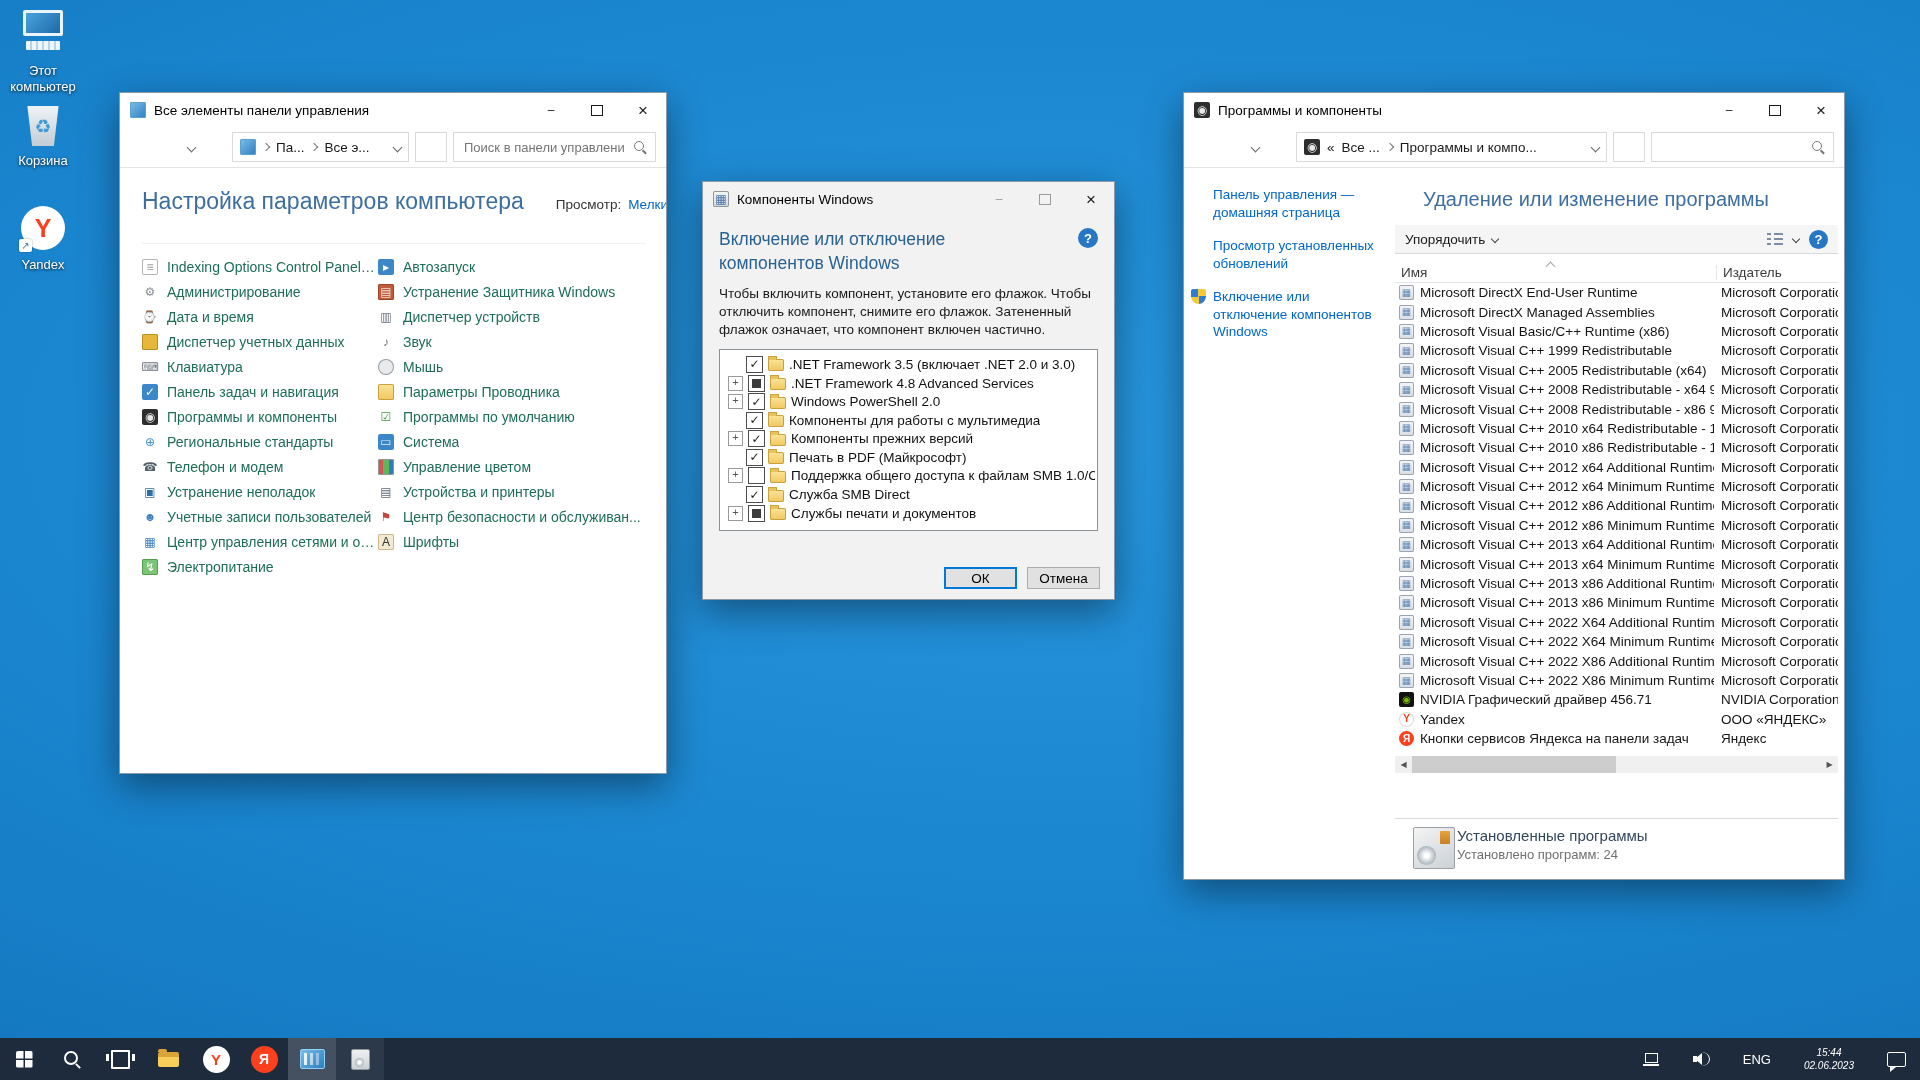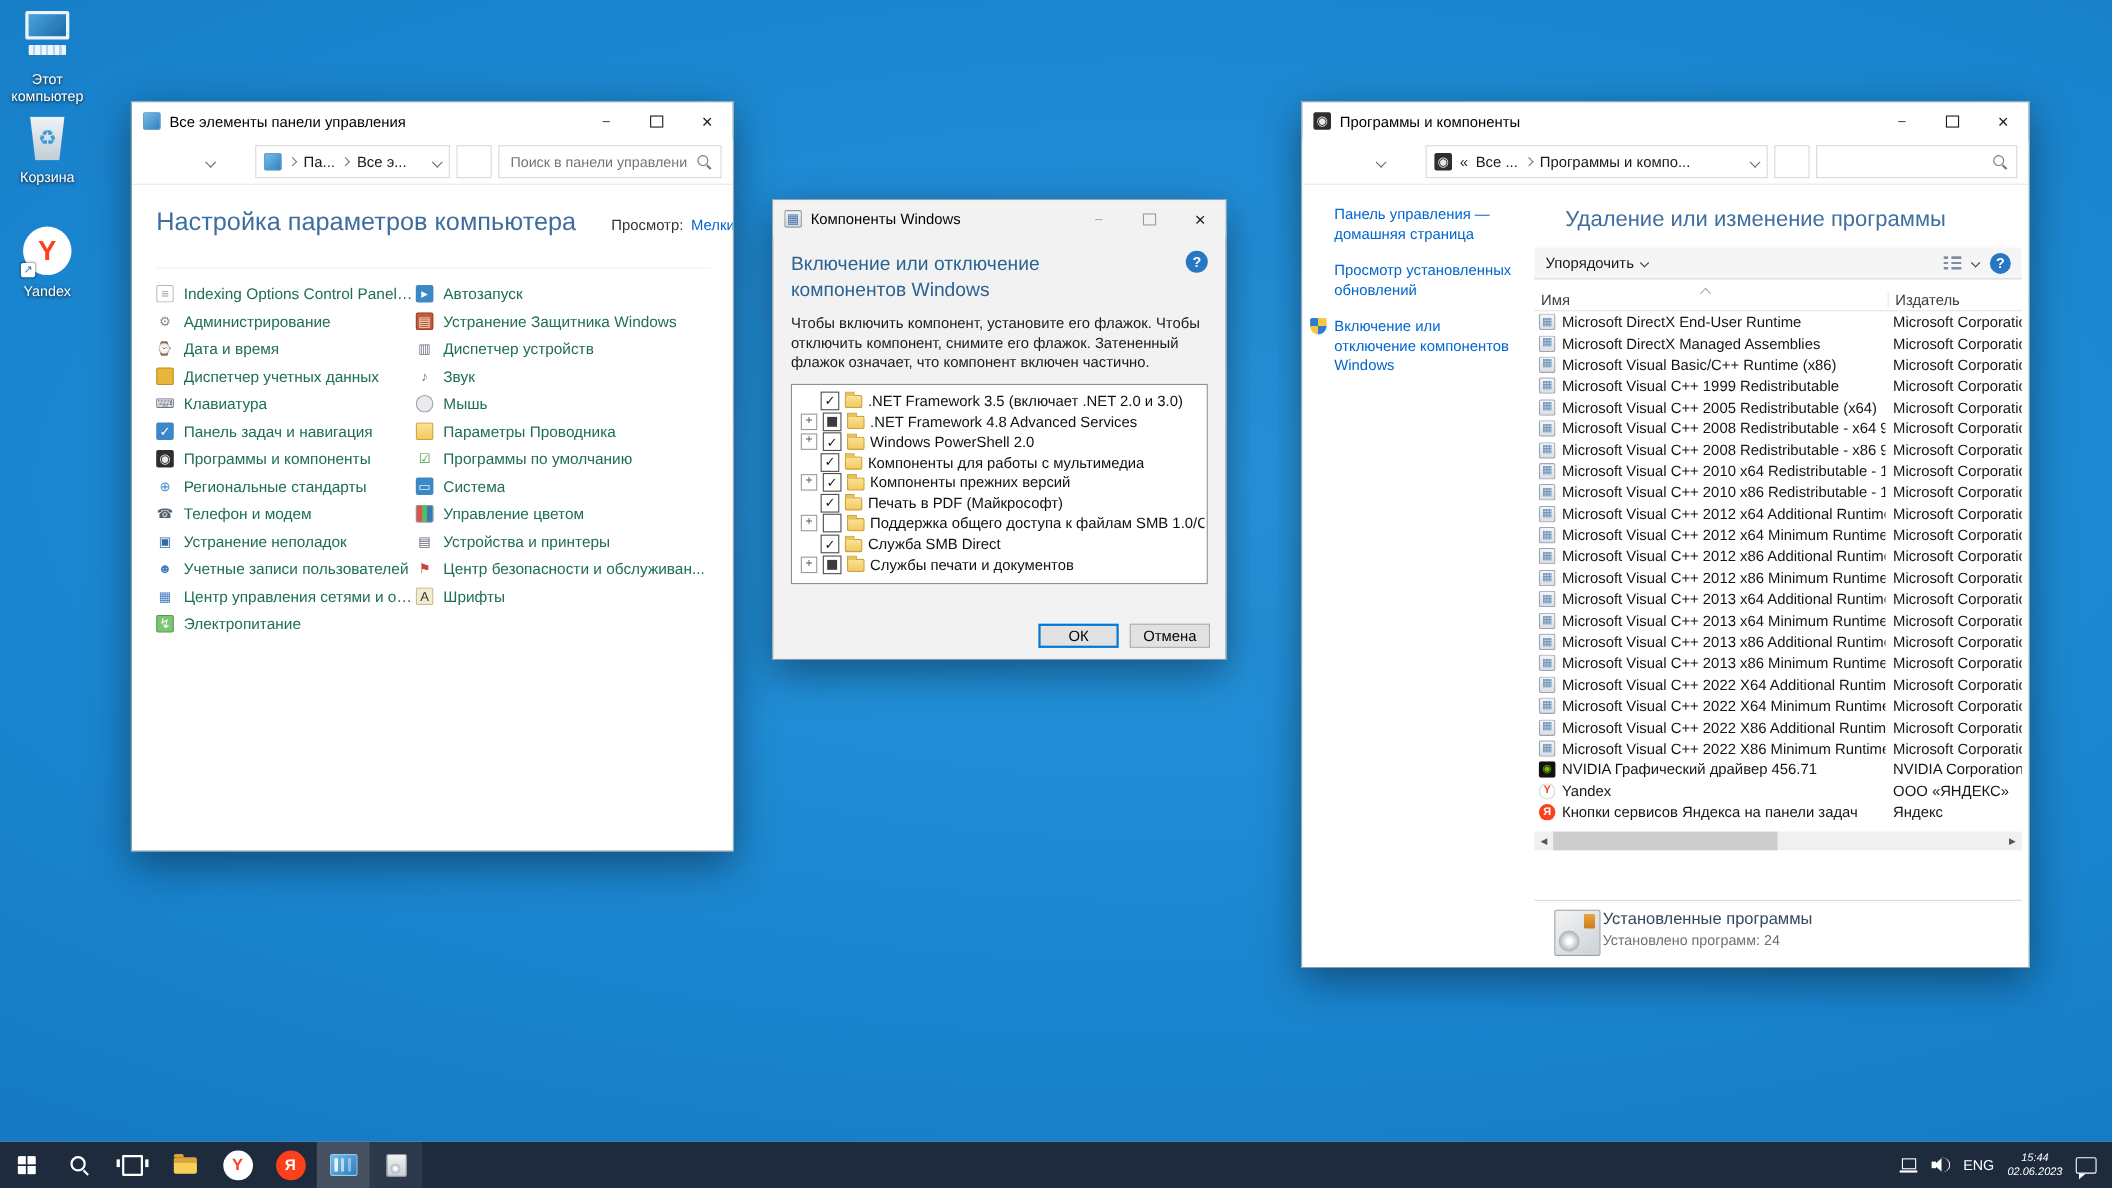--- a/index.html
+++ b/index.html
@@ -159,21 +159,21 @@
   .yandex-app-icon{width:27px;height:27px;border-radius:50%;background:#fc3f1d;color:#fff;font-weight:700;
     font-size:14px;display:inline-flex;align-items:center;justify-content:center;}
   .control-panel-icon{width:23px;height:18px;background:linear-gradient(135deg,#79bde9,#2d7dbd);
     border:1px solid #8fd0f8;border-radius:2px;position:relative;}
   .control-panel-icon::after{content:"";position:absolute;inset:3px;
     background:linear-gradient(90deg,rgba(255,255,255,.85) 0 3px,transparent 3px 6px,rgba(255,255,255,.6) 6px 9px,transparent 9px 12px,rgba(255,255,255,.4) 12px 15px,transparent 15px);}
   .programs-icon{width:17px;height:19px;background:linear-gradient(#f0f0f0,#cbd0d5);border:1px solid #8f979e;
     position:relative;border-radius:2px;}
   .programs-icon::after{content:"";position:absolute;left:3px;bottom:2px;width:9px;height:9px;border-radius:50%;
     background:radial-gradient(circle,#fff 15%,#aab2ba 70%);}
-  .tray{margin-left:auto;display:flex;align-items:center;gap:12px;padding:0 14px;color:#fff;}
+  .tray{margin-left:auto;display:flex;align-items:center;gap:33px;padding:0 14px;color:#fff;}
   .network-tray-icon{width:17px;height:13px;position:relative;display:inline-block;}
   .network-tray-icon::before{content:"";position:absolute;left:2px;top:0;width:11px;height:8px;border:1.6px solid #fff;}
   .network-tray-icon::after{content:"";position:absolute;left:0;bottom:0;width:16px;height:1.6px;background:#fff;}
   .volume-tray-icon{width:16px;height:14px;position:relative;display:inline-block;
     border-right:1.6px solid #fff;border-radius:0 70% 70% 0;}
   .volume-tray-icon::before{content:"";position:absolute;left:0;top:4px;width:4px;height:6px;background:#fff;}
   .volume-tray-icon::after{content:"";position:absolute;left:2px;top:1px;border-top:6px solid transparent;
     border-bottom:6px solid transparent;border-right:7px solid #fff;}
   .lang{font-size:13px;}
   .clock{display:flex;flex-direction:column;align-items:center;font-size:10px;line-height:1.3;font-style:italic;}

